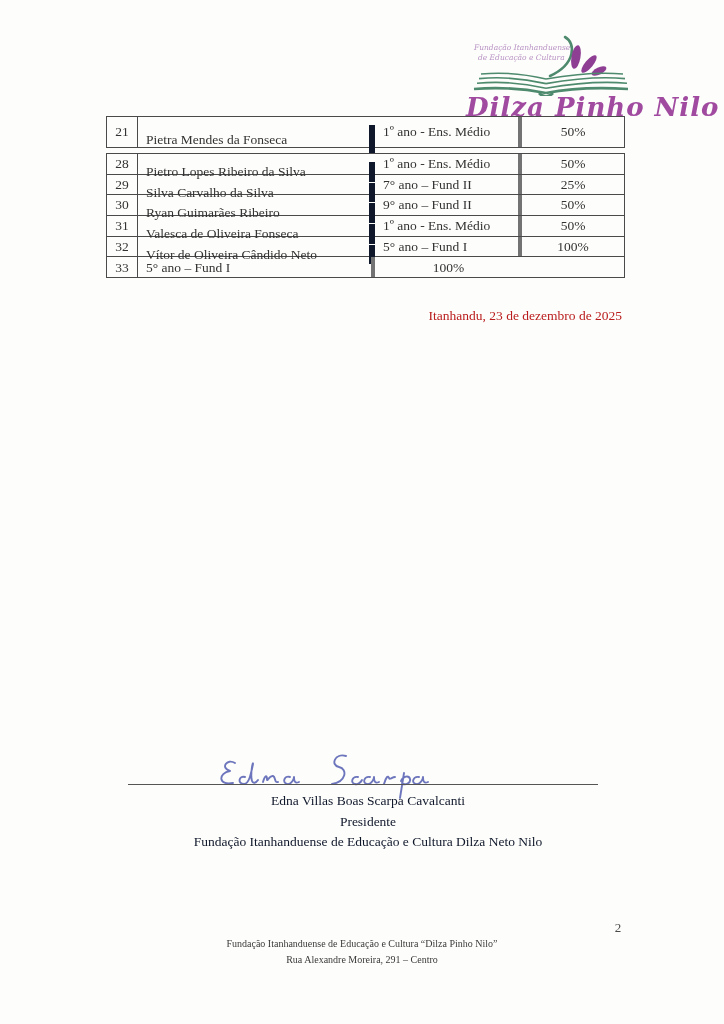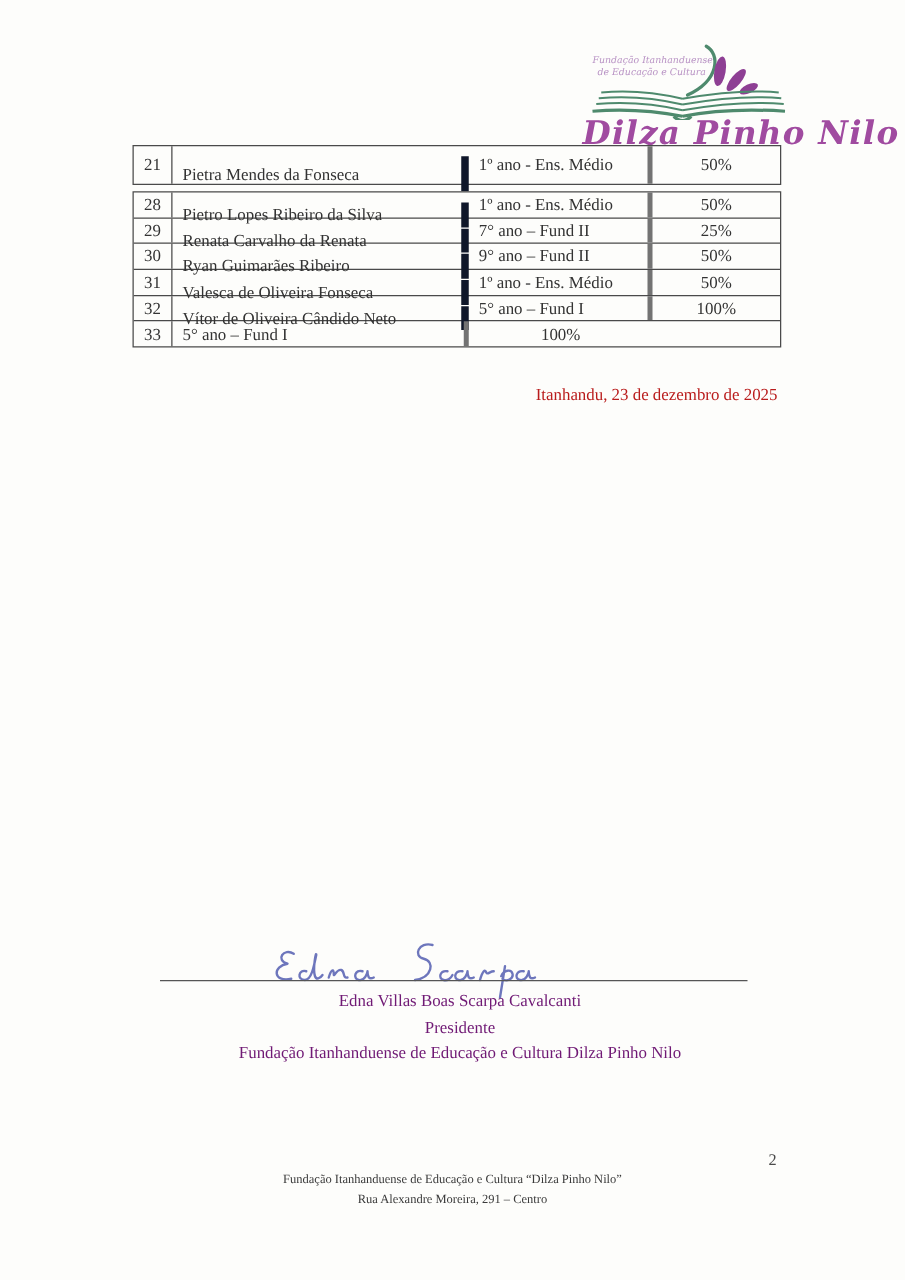--- a/index.html
+++ b/index.html
@@ -57,21 +57,21 @@
     font-size:13.5px;color:#b91c1c;
   }
   
   .sig-hand{position:absolute;left:205px;top:745px;}
   .sig-line{
     position:absolute;left:128px;top:784px;width:470px;height:1px;
     background:#555;
   }
   .sig-block{
     position:absolute;left:106px;top:791px;width:524px;
-    text-align:center;font-size:13.5px;line-height:20.5px;color:#701a75;
+    text-align:center;font-size:13.5px;line-height:20.5px;color:#0f172a;
   }
   
   .page-number{
     position:absolute;left:610px;top:920px;width:16px;
     font-size:13px;color:#4a4a4a;text-align:center;
   }
   .footer{
     position:absolute;left:0;top:936px;width:724px;
     text-align:center;font-size:10px;line-height:15.6px;color:#3a3a3a;
   }
@@ -120,21 +120,21 @@
 
       <div class="trow">
         <div class="tcell c-num">28</div>
         <div class="tcell c-name">Pietro Lopes Ribeiro da Silva</div>
         <div class="tcell c-grade">1º ano - Ens. Médio</div>
         <div class="tcell c-pct">50%</div>
       </div>
 
       <div class="trow">
         <div class="tcell c-num">29</div>
-        <div class="tcell c-name">Renata Carvalho da Renata</div>
+        <div class="tcell c-name">Silva Carvalho da Silva</div>
         <div class="tcell c-grade">7° ano – Fund II</div>
         <div class="tcell c-pct">25%</div>
       </div>
 
       <div class="trow">
         <div class="tcell c-num">30</div>
         <div class="tcell c-name">Ryan Guimarães Ribeiro</div>
         <div class="tcell c-grade">9° ano – Fund II</div>
         <div class="tcell c-pct">50%</div>
       </div>
@@ -175,21 +175,21 @@
       <path d="M165,32 C159,31 157,38 162,39 C167,40 169,33 169,32 C169,36 170,39 174,37"></path>
       <path d="M179,39 C181,32 183,30 184,33 C185,35 187,32 190,32"></path>
       <path d="M199,28 L195,53 M196,36 C198,31 204,30 205,34 C206,38 200,41 197,38"></path>
       <path d="M214,32 C208,31 206,38 211,39 C216,40 218,33 218,32 C218,36 219,39 223,37"></path>
     </g>
   </svg>
   <div class="sig-line"></div>
   <div class="sig-block">
     <div>Edna Villas Boas Scarpa Cavalcanti</div>
     <div>Presidente</div>
-    <div>Fundação Itanhanduense de Educação e Cultura Dilza Pinho Nilo</div>
+    <div>Fundação Itanhanduense de Educação e Cultura Dilza Neto Nilo</div>
   </div>
 
   <div class="page-number">2</div>
   <div class="footer">
     <div>Fundação Itanhanduense de Educação e Cultura “Dilza Pinho Nilo”</div>
     <div>Rua Alexandre Moreira, 291 – Centro</div>
   </div>
 
 </div>
 

